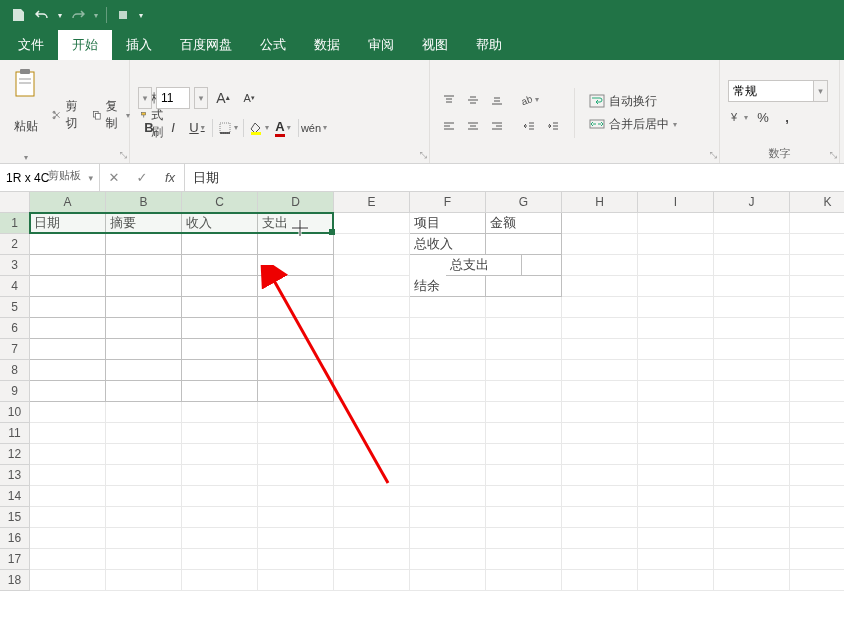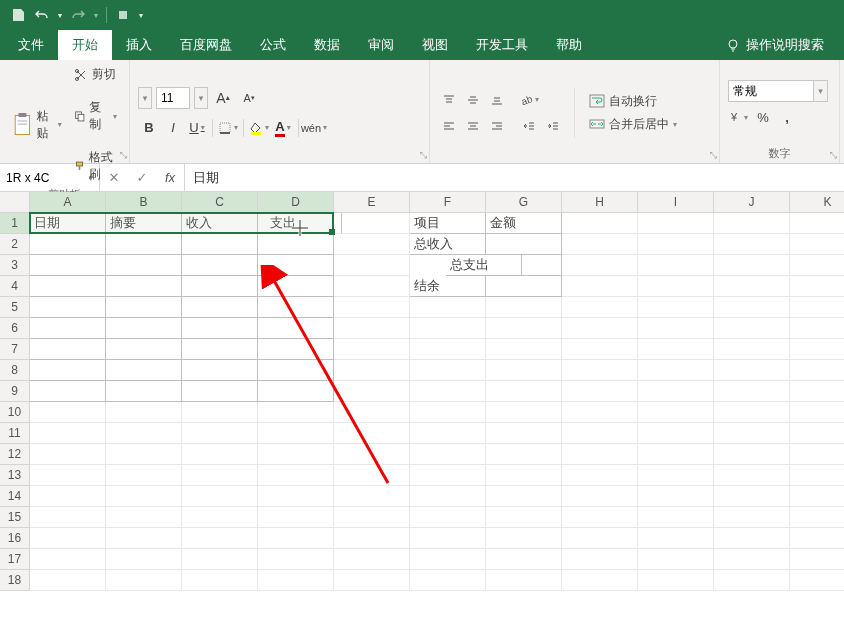--- a/index.html
+++ b/index.html
@@ -15,24 +15,24 @@
 .rtab { padding: 0 14px; color: #fff; font-size: 13px; display: flex; align-items: center; cursor: pointer; }
 .rtab.active { background: #fff; color: #217346; }
 .rtab.help-search { margin-left: auto; display: flex; align-items: center; gap: 6px; padding-right: 20px; }
 
 
 .ribbon { background: #f3f2f1; height: 104px; border-bottom: 1px solid #d4d4d4; display: flex; }
 .rgroup { border-right: 1px solid #e1dfdd; padding: 4px 8px 2px 8px; display: flex; flex-direction: column; justify-content: space-between; position: relative; }
 .rgroup-label { font-size: 11px; color: #666; text-align: center; padding-top: 2px; }
 .rgroup-corner { position: absolute; right: 2px; bottom: 2px; font-size: 9px; color: #888; }
 .rgroup-body { display: flex; gap: 4px; flex: 1; align-items: center; }
-.clip-col2 { display: flex; flex-direction: column; gap: 12px; font-size: 12px; color: #444; }
+.clip-col2 { display: flex; gap: 2px; font-size: 12px; color: #444; }
 .clip-item { display: flex; align-items: center; gap: 4px; padding: 2px 4px; cursor: pointer; }
 
-.paste-btn { display: flex; flex-direction: row; align-items: center; gap: 2px; padding: 4px; cursor: pointer; }
+.paste-btn { display: flex; flex-direction: column; align-items: center; gap: 18px; padding: 4px; cursor: pointer; }
 .paste-btn .lbl { font-size: 12px; color: #444; }
 
 .font-row1 { display: flex; gap: 4px; align-items: center; margin-bottom: 4px; }
 .font-row2 { display: flex; gap: 2px; align-items: center; }
 .font-select { border: 1px solid #c8c6c4; background: #fff; height: 22px; font-size: 12px; padding: 0 4px; }
 .font-name { width: 170px; }
 .font-size { width: 34px; }
 .rbtn { width: 22px; height: 22px; display: flex; align-items: center; justify-content: center; color: #444; cursor: pointer; font-size: 13px; }
 .rbtn.dd::after { content: "▾"; font-size: 8px; margin-left: 2px; color: #888; }
 
@@ -101,29 +101,21 @@
 
 <div class="ribbon-tabs">
   <div class="rtab">文件</div>
   <div class="rtab active">开始</div>
   <div class="rtab">插入</div>
   <div class="rtab">百度网盘</div>
   <div class="rtab">公式</div>
   <div class="rtab">数据</div>
   <div class="rtab">审阅</div>
   <div class="rtab">视图</div>
-  <div class="rtab">开发工具</div>
   <div class="rtab">帮助</div>
-  <div class="rtab help-search">
-    <svg width="14" height="14" viewBox="0 0 14 14">
-        <circle cx="7" cy="6" r="4" fill="none" stroke="#fff" stroke-width="1"></circle>
-        <path stroke="#fff" d="M5 11h4M6 13h2"></path>
-      </svg>
-    <span>操作说明搜索</span>
-  </div>
 </div>
 
 <div class="ribbon">
 
   <div class="rgroup" style="width:130px;">
     <div class="rgroup-body">
       <div class="paste-btn">
         <svg width="28" height="32" viewBox="0 0 28 32">
           <rect x="4" y="4" width="18" height="24" fill="#fff" stroke="#b8860b" stroke-width="1"></rect>
           <rect x="8" y="1" width="10" height="5" rx="1" fill="#888"></rect>
@@ -365,21 +357,21 @@
       <div class="row-h">14</div>
       <div class="row-h">15</div>
       <div class="row-h">16</div>
       <div class="row-h">17</div>
       <div class="row-h">18</div>
     </div>
   <div class="cells" id="cells">
       <div class="cell" style="left: 0px; top: 0px; border-right: 1px solid rgb(191, 191, 191); border-bottom: 1px solid rgb(191, 191, 191);">日期</div>
       <div class="cell" style="left: 76px; top: 0px; border-right: 1px solid rgb(191, 191, 191); border-bottom: 1px solid rgb(191, 191, 191);">摘要</div>
       <div class="cell" style="left: 152px; top: 0px; border-right: 1px solid rgb(191, 191, 191); border-bottom: 1px solid rgb(191, 191, 191);">收入</div>
-      <div class="cell" style="left: 236px; top: 0px; border-right: 1px solid rgb(191, 191, 191); border-bottom: 1px solid rgb(191, 191, 191);">支出</div>
+      <div class="cell" style="left: 228px; top: 0px; border-right: 1px solid rgb(191, 191, 191); border-bottom: 1px solid rgb(191, 191, 191);">支出</div>
       <div class="cell" style="left: 304px; top: 0px;"></div>
       <div class="cell" style="left: 380px; top: 0px; border-right: 1px solid rgb(191, 191, 191); border-bottom: 1px solid rgb(191, 191, 191);">项目</div>
       <div class="cell" style="left: 456px; top: 0px; border-right: 1px solid rgb(191, 191, 191); border-bottom: 1px solid rgb(191, 191, 191);">金额</div>
       <div class="cell" style="left: 532px; top: 0px;"></div>
       <div class="cell" style="left: 608px; top: 0px;"></div>
       <div class="cell" style="left: 684px; top: 0px;"></div>
       <div class="cell" style="left: 760px; top: 0px;"></div>
       <div class="cell" style="left: 0px; top: 21px; border-right: 1px solid rgb(191, 191, 191); border-bottom: 1px solid rgb(191, 191, 191);"></div>
       <div class="cell" style="left: 76px; top: 21px; border-right: 1px solid rgb(191, 191, 191); border-bottom: 1px solid rgb(191, 191, 191);"></div>
       <div class="cell" style="left: 152px; top: 21px; border-right: 1px solid rgb(191, 191, 191); border-bottom: 1px solid rgb(191, 191, 191);"></div>

